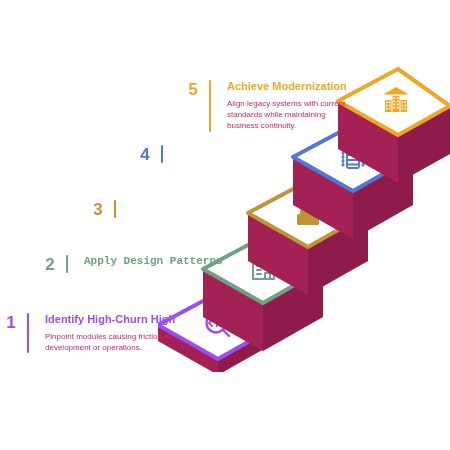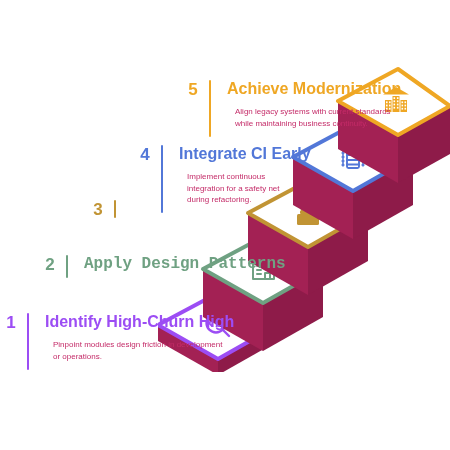--- a/index.html
+++ b/index.html
@@ -36,31 +36,31 @@
     width:2px;
     flex:0 0 auto;
     align-self:stretch;
     border-radius:1px;
   }
   .step-body{
     flex:1 1 auto;
     padding-left:7px;
   }
   .step-title{
-    font-size:16px;
+    font-size:11px;
     font-weight:bold;
     line-height:1.15;
     margin:0 0 5px 0;
     white-space:nowrap;
   }
   .step-desc{
     font-size:8px;
     line-height:1.42;
     color:#C42B68;
-    margin:8px;
+    margin:0;
   }
 
   
   #text-5{ left:186px; top:80px;  width:132px; }
   #text-4{ left:138px; top:145px; width:148px; }
   #text-3{ left:91px;  top:200px; width:140px; }
   #text-2{ left:43px;  top:255px; width:126px; }
   #text-1{ left:4px;   top:313px; width:140px; }
 
   
@@ -180,41 +180,37 @@
     <div class="step-bar" style="background:#EFA724;"></div>
     <div class="step-body">
       <p class="step-title" style="color:#EFA724;">Achieve Modernization</p>
       <p class="step-desc">Align legacy systems with current standards while maintaining business continuity.</p>
     </div>
   </div>
 
   <div class="step-text" id="text-4">
     <div class="step-num" style="color:#5277D8;">4</div>
     <div class="step-bar" style="background:#5277D8;"></div>
-    <div class="step-body">
-      <p class="step-title" style="color:#5277D8;">Integrate CI Early</p>
-      <p class="step-desc">Implement continuous integration for a safety net during refactoring.</p>
-    </div>
   </div>
 
   <div class="step-text" id="text-3">
     <div class="step-num" style="color:#C19434;">3</div>
     <div class="step-bar" style="background:#C19434;"></div>
   </div>
 
   <div class="step-text" id="text-2">
     <div class="step-num" style="color:#6FA182;">2</div>
     <div class="step-bar" style="background:#6FA182;"></div>
     <div class="step-body">
       <p class="step-title" style="color:#6FA182;font-family:Liberation Mono, monospace;">Apply Design Patterns</p>
     </div>
   </div>
 
   <div class="step-text" id="text-1">
     <div class="step-num" style="color:#9C4DF4;">1</div>
     <div class="step-bar" style="background:#9C4DF4;"></div>
     <div class="step-body">
       <p class="step-title" style="color:#9C4DF4;">Identify High-Churn High</p>
-      <p class="step-desc">Pinpoint modules design friction in development or operations.</p>
+      <p class="step-desc">Pinpoint modules causing friction in development or operations.</p>
     </div>
   </div>
 
 </div>
 
 </body></html>

